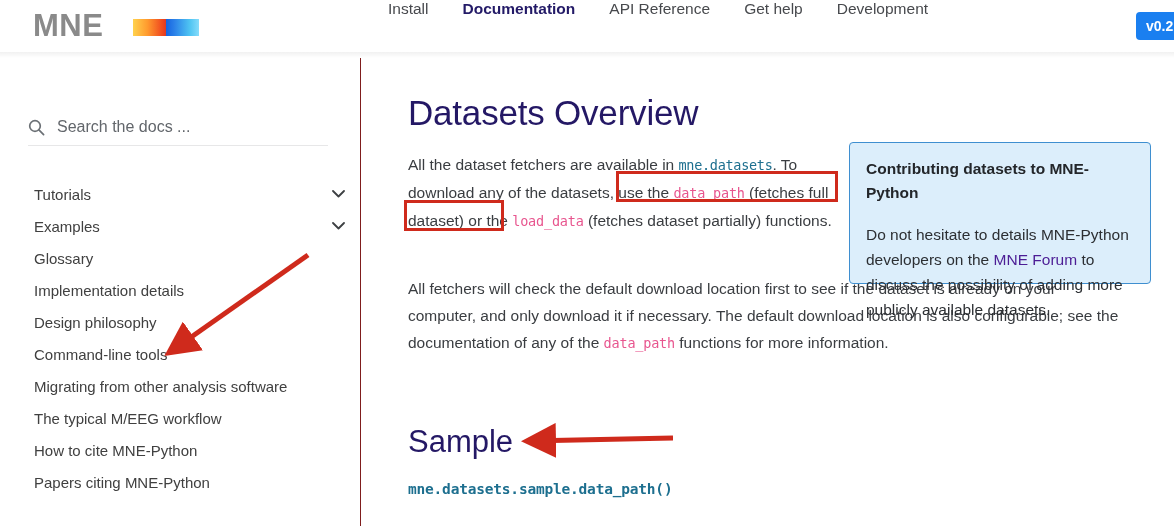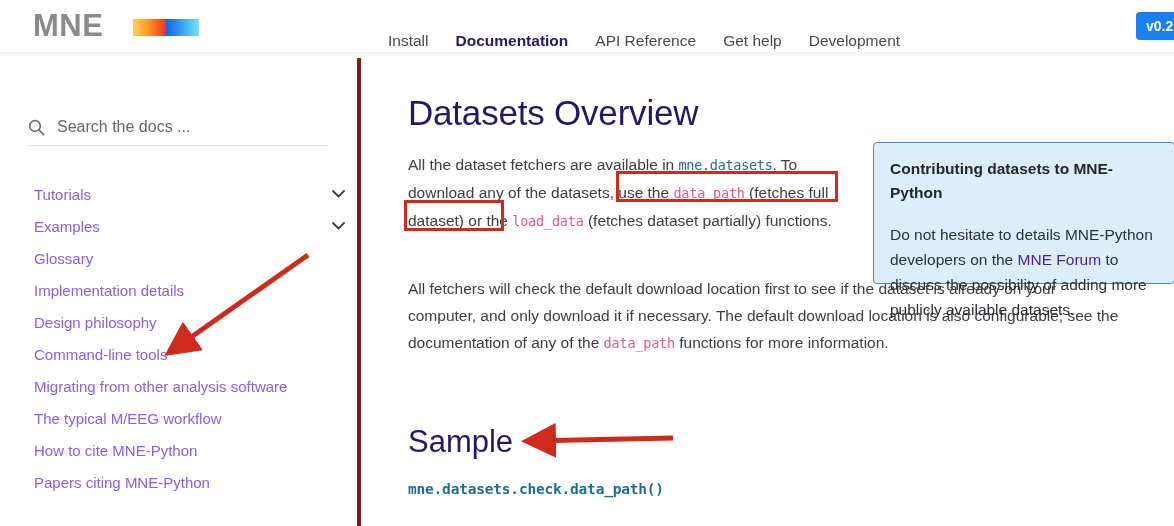--- a/index.html
+++ b/index.html
@@ -56,23 +56,23 @@
         #e03b22 49.5%,
         #1565e0 50.5%,
         #2a7fe8 62%,
         #4fc4f2 86%,
         #86dcfb 100%);
   }
 
   #navlinks {
     position: absolute;
     left: 388px;
-    top: 32px;
+    top: 0;
     display: flex;
-    gap: 27px;
+    gap: 34px;
     align-items: baseline;
   }
   .navlink {
     font-size: 15.5px;
     color: #47494d;
     text-decoration: none;
     white-space: nowrap;
     cursor: pointer;
   }
   .navlink.active {
@@ -96,21 +96,21 @@
     cursor: pointer;
   }
 
   
   #sidebar {
     position: absolute;
     top: 58px; left: 0;
     width: 361px;
     height: 468px;
     background: #ffffff;
-    border-right: 4px solid #7f1d1d;
+    border-right: 1px solid #7f1d1d;
     overflow: hidden;
   }
 
   #search-box {
     position: absolute;
     left: 28px;
     top: 54px;
     width: 300px;
     height: 34px;
     border-bottom: 1px solid #e7e7e8;
@@ -139,21 +139,21 @@
     width: 361px;
   }
   .nav-item {
     position: relative;
     height: 32px;
     padding-left: 34px;
     padding-right: 28px;
     display: flex;
     align-items: center;
     font-size: 15px;
-    color: #8b5cf6;
+    color: #404040;
     cursor: pointer;
     white-space: nowrap;
   }
   .nav-item.current {
     color: #231a67;
     font-weight: bold;
   }
   .nav-chevron {
     position: absolute;
     right: 16px;
@@ -210,21 +210,20 @@
   #admonition {
     position: absolute;
     left: 487px;
     top: 84px;
     width: 302px;
     height: 142px;
     background: #dceefb;
     border: 1px solid #3f8fd0;
     border-radius: 4px;
     padding: 14px 16px 0 16px;
-    margin-left: 24px;
   }
   #admonition-title {
     font-size: 15.5px;
     font-weight: bold;
     color: #23262a;
     line-height: 24px;
   }
   #admonition-body {
     margin-top: 17px;
     font-size: 15.5px;
@@ -367,21 +366,21 @@
 
   <p class="para" id="para2"><span>All fetchers will check the default download location first to see if the dataset is already on your computer, and only download it if necessary. The default download location is also configurable; see the documentation of any of the </span><code class="lit">data_path</code><span> functions for more information.</span></p>
 
   <div id="admonition">
     <div id="admonition-title">Contributing datasets to MNE-Python</div>
     <div id="admonition-body"><span>Do not hesitate to details MNE-Python developers on the </span><a id="admonition-link">MNE Forum</a><span> to discuss the possibility of adding more publicly available datasets.</span></div>
   </div>
 
   <h2 id="section-title">Sample</h2>
 
-  <div id="sample-code">mne.datasets.check.data_path()</div>
+  <div id="sample-code">mne.datasets.sample.data_path()</div>
 
 </main>
 
 <div id="annotations">
 
   <div class="anno-box" id="anno-box-1"></div>
   <div class="anno-box" id="anno-box-2"></div>
 
   <svg width="1174" height="526" style="position:absolute;top:0;left:0;">
     <defs>

